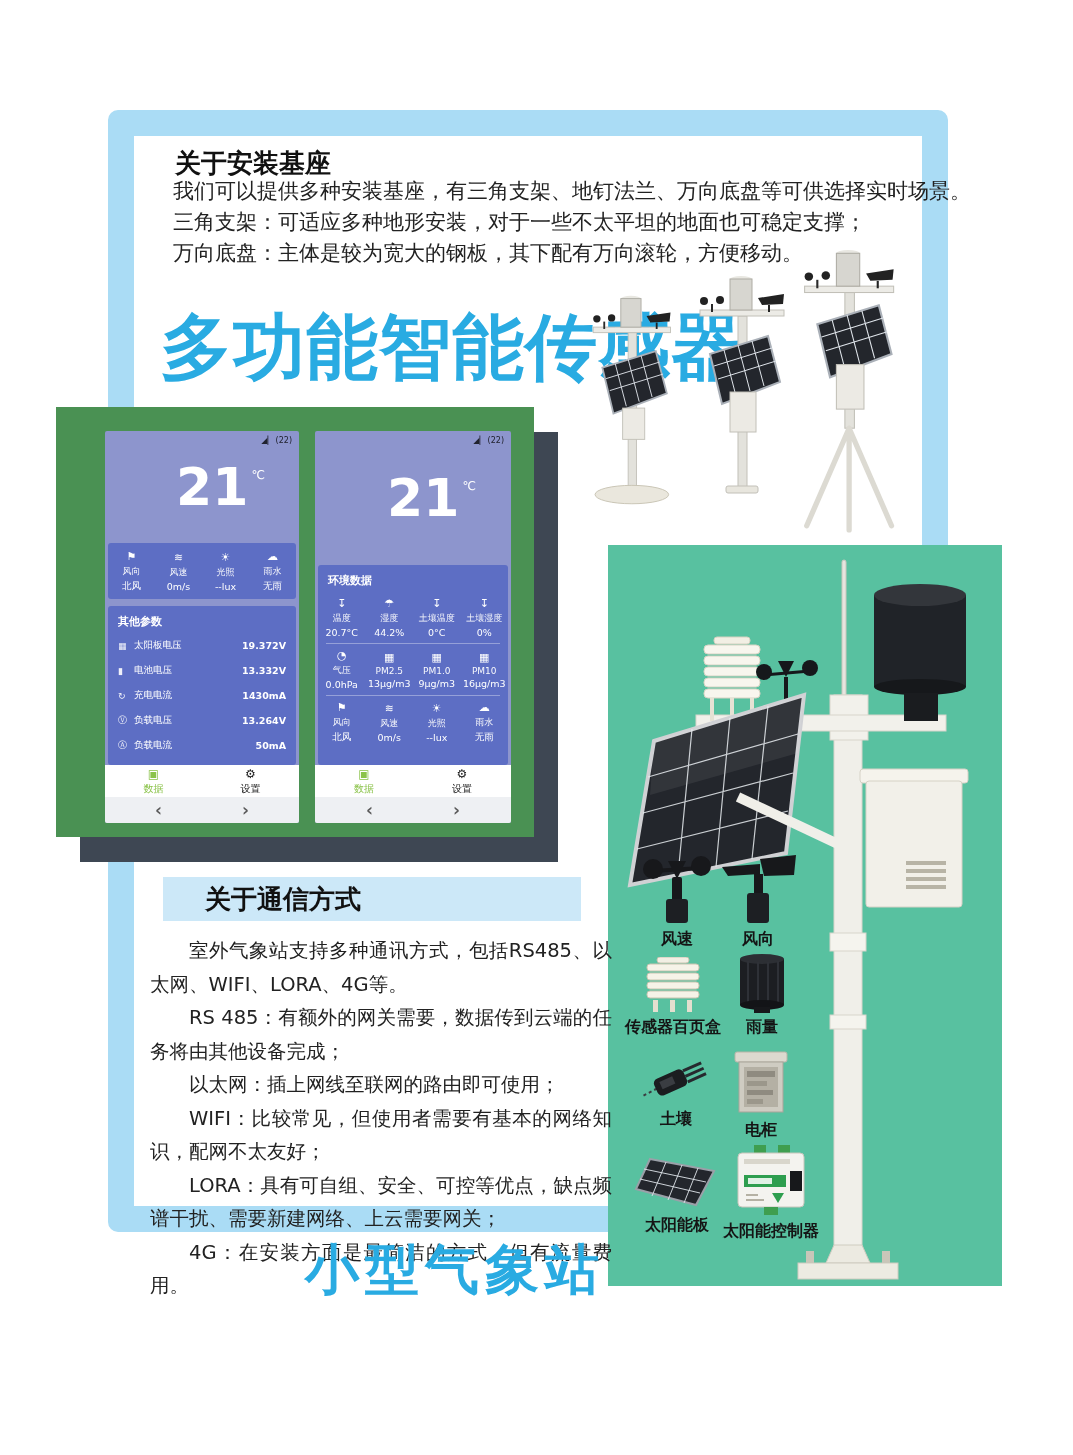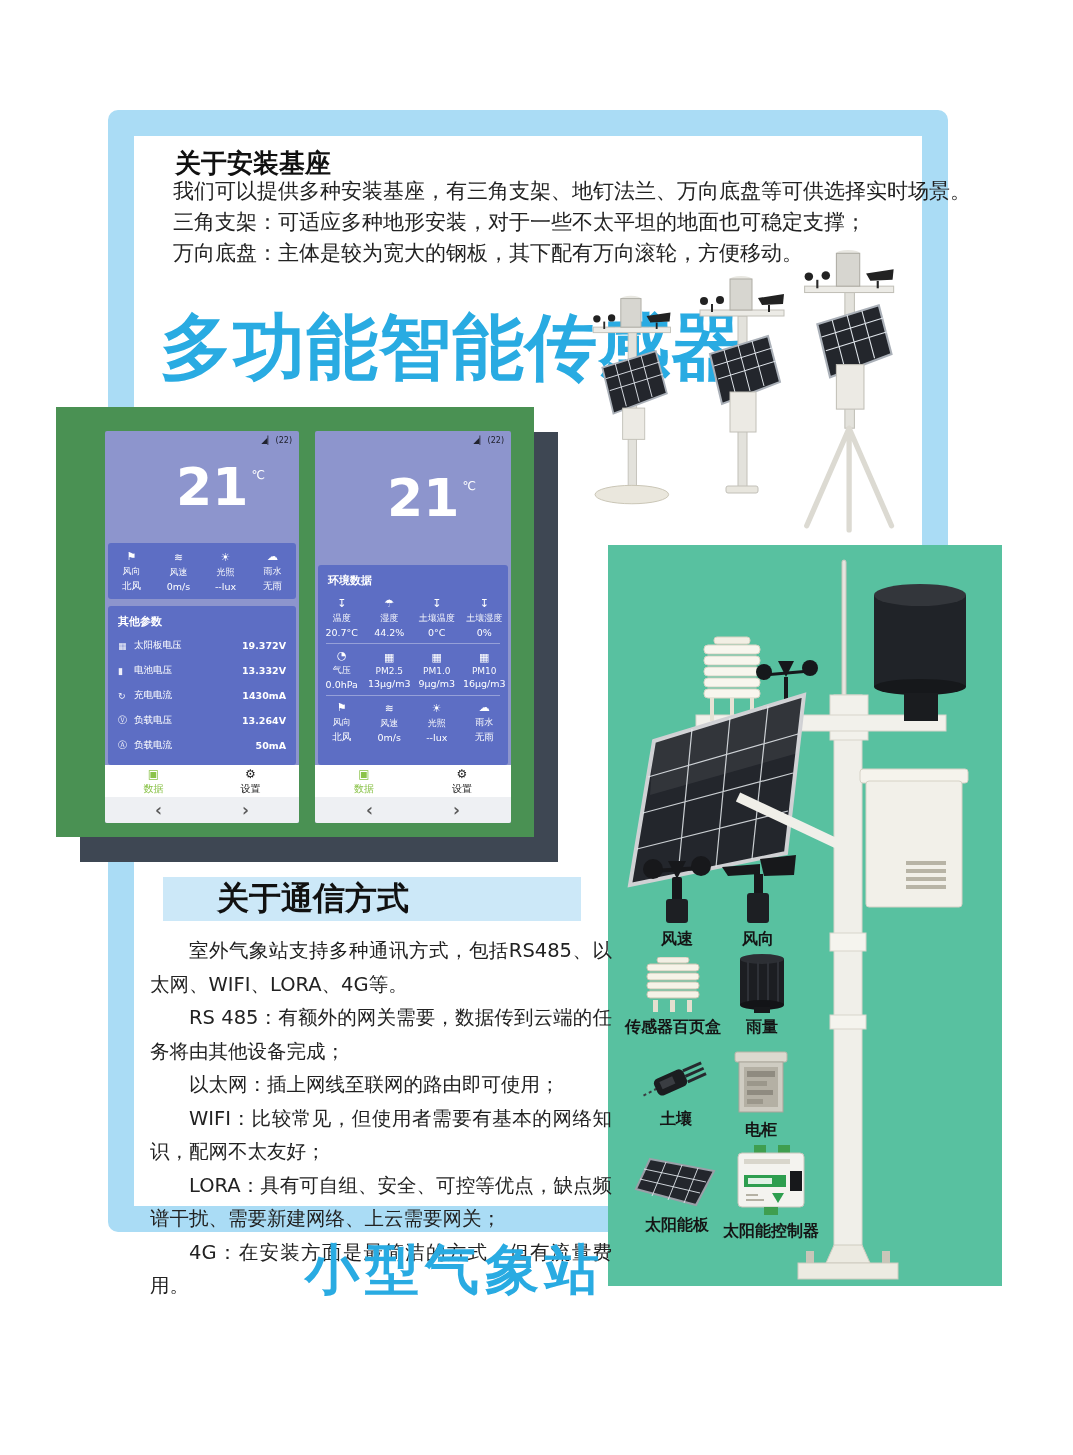--- a/index.html
+++ b/index.html
@@ -53,21 +53,21 @@
 
   
   .teal-panel{position:absolute;left:608px;top:545px;width:394px;height:741px;background:#58c1a0;overflow:hidden;}
   .big-station{position:absolute;left:0;top:0;}
   .comp{position:absolute;display:flex;flex-direction:column;align-items:center;}
   .comp-label{font-size:16px;font-weight:600;color:#151515;text-align:center;line-height:20px;margin-top:4px;}
 
   
   .comm-bar{position:absolute;left:163px;top:877px;width:418px;height:44px;background:#cce8f8;
             display:flex;align-items:center;}
-  .comm-heading{margin-left:54px;font-size:32px;font-weight:800;color:#111;}
+  .comm-heading{margin-left:42px;font-size:26px;font-weight:800;color:#111;}
   .comm-text{position:absolute;left:150px;top:934px;width:462px;font-size:19.5px;line-height:33.5px;
              text-align:justify;color:#222;}
   .comm-text p{margin:0;text-indent:2em;}
 
   .station-title{position:absolute;left:155px;top:1234px;width:600px;text-align:center;
                  font-size:54px;font-weight:900;color:#29abe2;letter-spacing:6px;white-space:nowrap;}
 </style>
 </head>
 <body>
 

